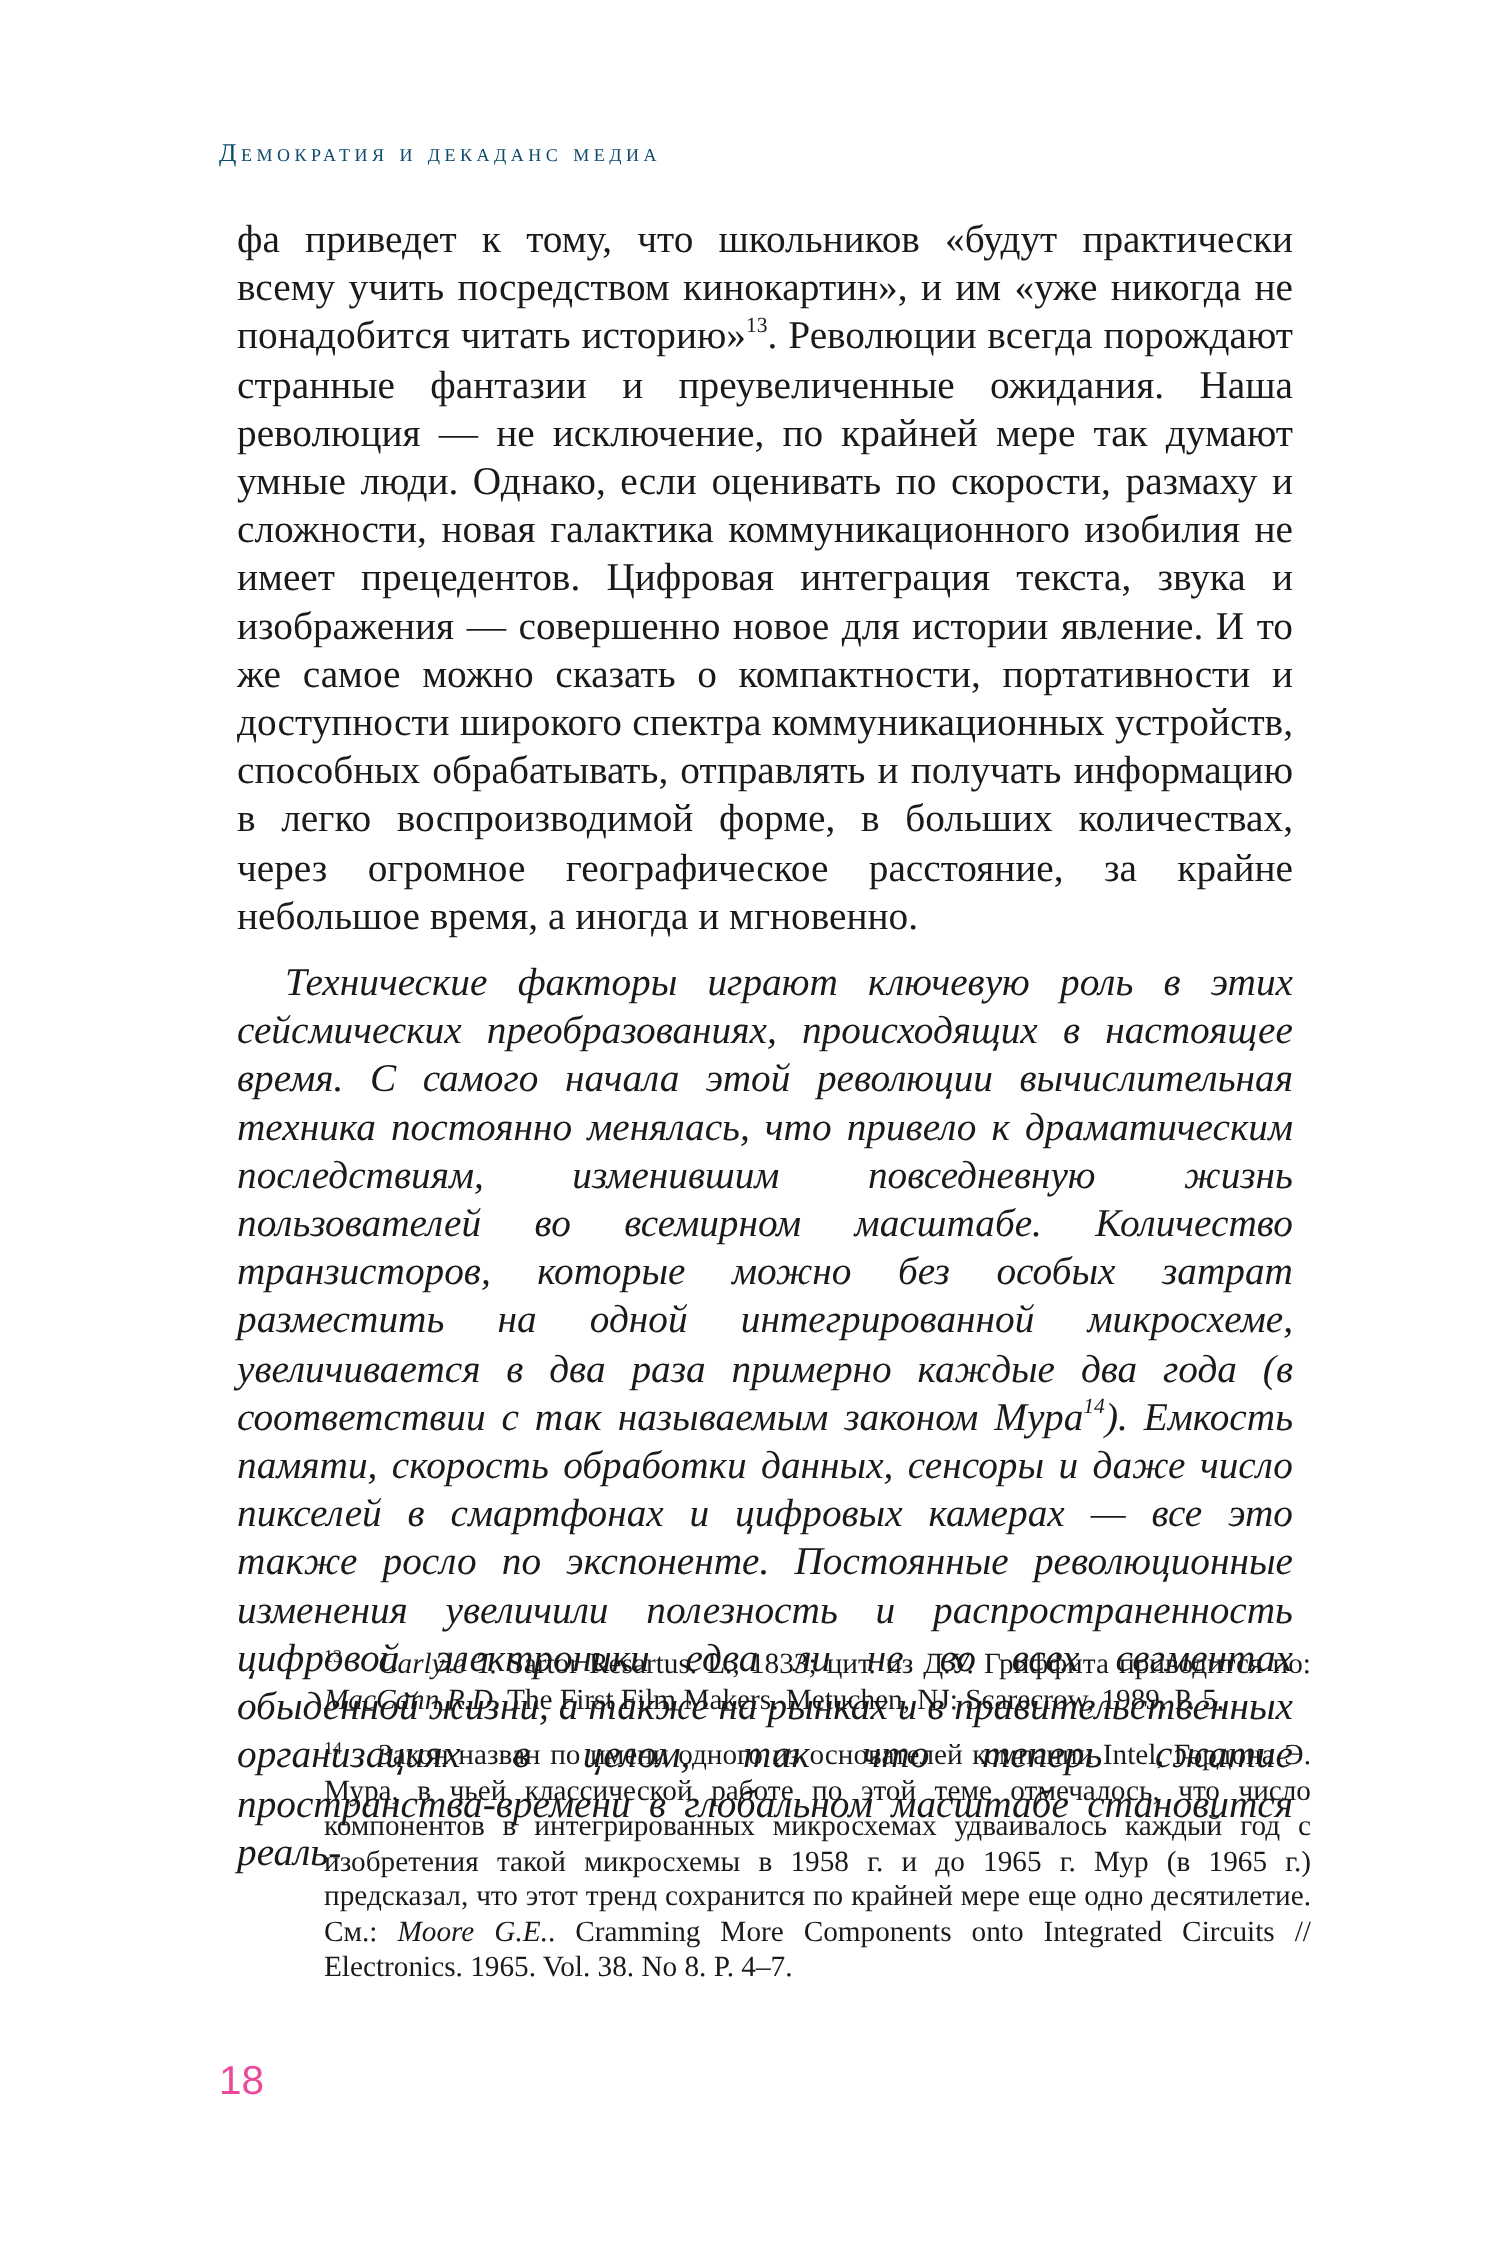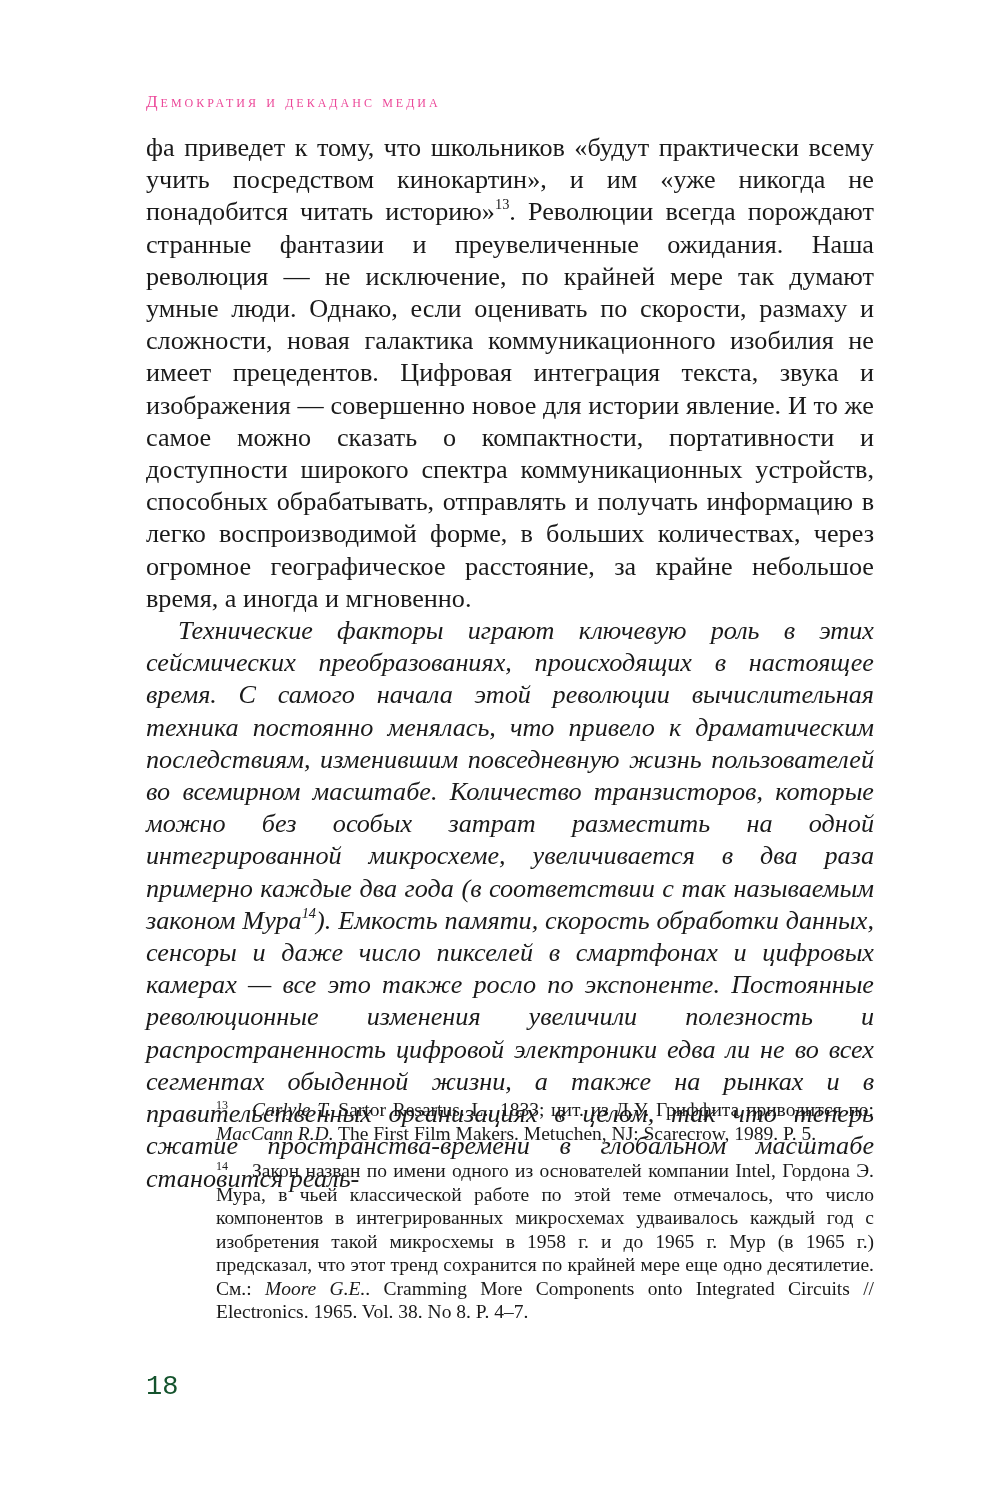--- a/index.html
+++ b/index.html
@@ -1,40 +1,40 @@
 <!DOCTYPE html>
 <html><head>
 <meta charset="utf-8">
 <style>
   html, body { margin: 0; padding: 0; background: #ffffff; }
   body { width: 1000px; height: 1500px; position: relative; overflow: hidden; color: #1a1a1a; }
   .page { position: absolute; left: 146px; top: 0; width: 728px; }
   .running-head {
     position: absolute; top: 92px; left: 0;
     font-family: "Liberation Serif", serif; font-size: 17px; letter-spacing: 3px;
-    font-variant: small-caps; color: #ec4899;
+    font-variant: small-caps; color: #0c4a6e;
   }
   .body-text {
     position: absolute; top: 132px; left: 0; width: 728px;
     font-family: "Liberation Serif", serif; font-size: 26.2px; line-height: 32.2px;
     text-align: justify; hyphens: manual;
   }
-  .body-text p { margin: 0; }
+  .body-text p { margin: 12px; }
   .body-text p.indent { text-indent: 32px; font-style: italic; }
   sup { font-size: 0.55em; line-height: 0; vertical-align: 0.75em; }
   .footnotes {
     position: absolute; top: 1098px; left: 70px; width: 658px;
     font-family: "Liberation Serif", serif; font-size: 19.5px; line-height: 23.5px;
     text-align: justify;
   }
   .footnote { margin: 0 0 14px 0; }
   .fn-num { font-size: 12px; vertical-align: 0.6em; line-height: 0; display: inline-block; width: 36px; }
   .page-number {
     position: absolute; top: 1372px; left: 0;
-    font-family: Liberation Mono, monospace; font-size: 27px; color: #14532d;
+    font-family: Liberation Sans, sans-serif; font-size: 27px; color: #ec4899;
   }
 </style>
 </head>
 <body>
 
 <div class="page">
   <div class="running-head">Демократия и декаданс медиа</div>
 
   <div class="body-text">
     <p><span>фа приведет к тому, что школьников «будут практически всему учить посредством кинокартин», и им «уже никогда не понадобится читать историю»</span><sup>13</sup><span>. Революции всегда порождают странные фантазии и преувеличенные ожидания. Наша революция — не исключение, по крайней мере так думают умные люди. Однако, если оценивать по скорости, размаху и сложности, новая галактика коммуникационного изобилия не имеет прецедентов. Цифровая интеграция текста, звука и изображения — совершенно новое для истории явление. И то же самое можно сказать о компактности, портативности и доступности широкого спектра коммуникационных устройств, способных обрабатывать, отправлять и получать информацию в легко воспроизводимой форме, в больших количествах, через огромное географическое расстояние, за крайне небольшое время, а иногда и мгновенно.</span></p>

